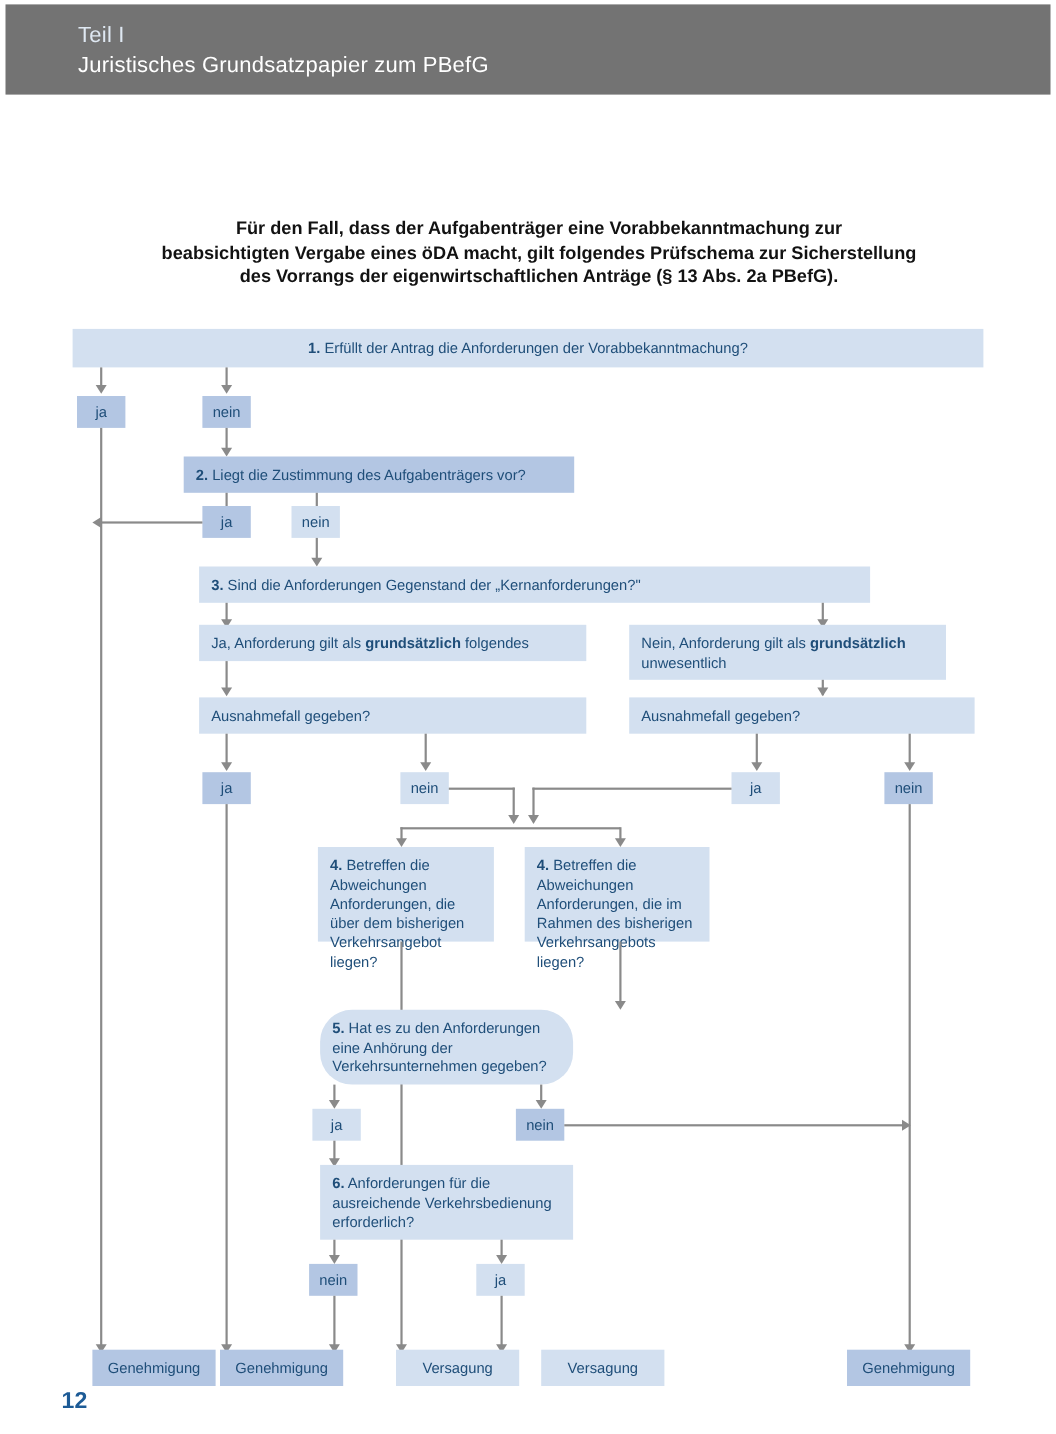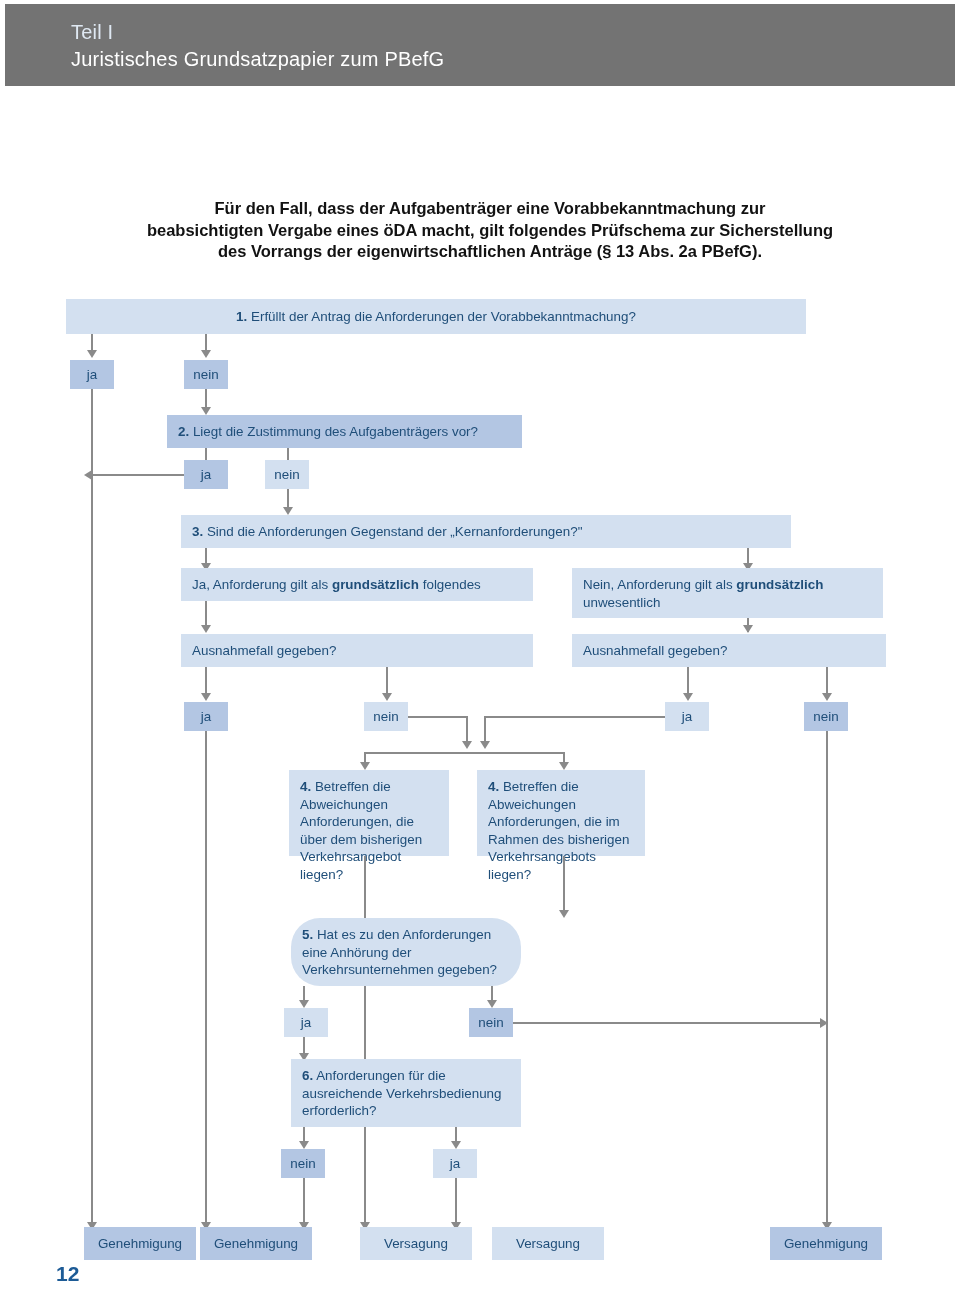--- a/index.html
+++ b/index.html
@@ -75,21 +75,21 @@
   </div>
 
   <div class="intro1">
   </div>
   <div class="intro2">
     <div>Für den Fall, dass der  Aufgabenträger eine Vorabbekanntmachung zur</div>
     <div>beabsichtigten Vergabe eines öDA macht, gilt folgendes Prüfschema zur Sicherstellung</div>
     <div>des Vorrangs der eigenwirtschaftlichen Anträge (§ 13 Abs. 2a PBefG).</div>
   </div>
 
-  <div class="box lt ctr" style="left:66px;top:299px;width:740px;height:35px;">
+  <div class="box lt ctr" style="left:66px;top:299px;width:828px;height:35px;">
     <span><span class="b">1.</span><span> Erfüllt der Antrag die Anforderungen der Vorabbekanntmachung?</span></span>
   </div>
 
   <div class="ln vl" style="left:91px;top:334px;height:18px;"></div>
   <div class="ah down" style="left:87px;top:350px;"></div>
   <div class="ln vl" style="left:205px;top:334px;height:18px;"></div>
   <div class="ah down" style="left:201px;top:350px;"></div>
 
   <div class="box md ctr" style="left:70px;top:360px;width:44px;height:29px;">ja</div>
   <div class="box md ctr" style="left:184px;top:360px;width:44px;height:29px;">nein</div>
@@ -123,21 +123,21 @@
   </div>
 
   <div class="ln vl" style="left:205px;top:548px;height:17px;"></div>
   <div class="ah down" style="left:201px;top:563px;"></div>
   <div class="ln vl" style="left:747px;top:548px;height:17px;"></div>
   <div class="ah down" style="left:743px;top:563px;"></div>
 
   <div class="box lt pad" style="left:181px;top:568px;width:352px;height:33px;">
     <span>Ja, Anforderung gilt als </span><span class="b">grundsätzlich</span><span> folgendes</span>
   </div>
-  <div class="box lt pad" style="left:572px;top:568px;width:311px;height:50px;">
+  <div class="box lt pad" style="left:572px;top:568px;width:288px;height:50px;">
     <span>Nein, Anforderung gilt als </span><span class="b">grundsätzlich</span><span> unwesentlich</span>
   </div>
 
   <div class="ln vl" style="left:205px;top:601px;height:26px;"></div>
   <div class="ah down" style="left:201px;top:625px;"></div>
   <div class="ln vl" style="left:747px;top:618px;height:14px;"></div>
   <div class="ah down" style="left:743px;top:625px;"></div>
 
   <div class="box lt pad" style="left:181px;top:634px;width:352px;height:33px;">Ausnahmefall gegeben?</div>
   <div class="box lt pad" style="left:572px;top:634px;width:314px;height:33px;">Ausnahmefall gegeben?</div>

